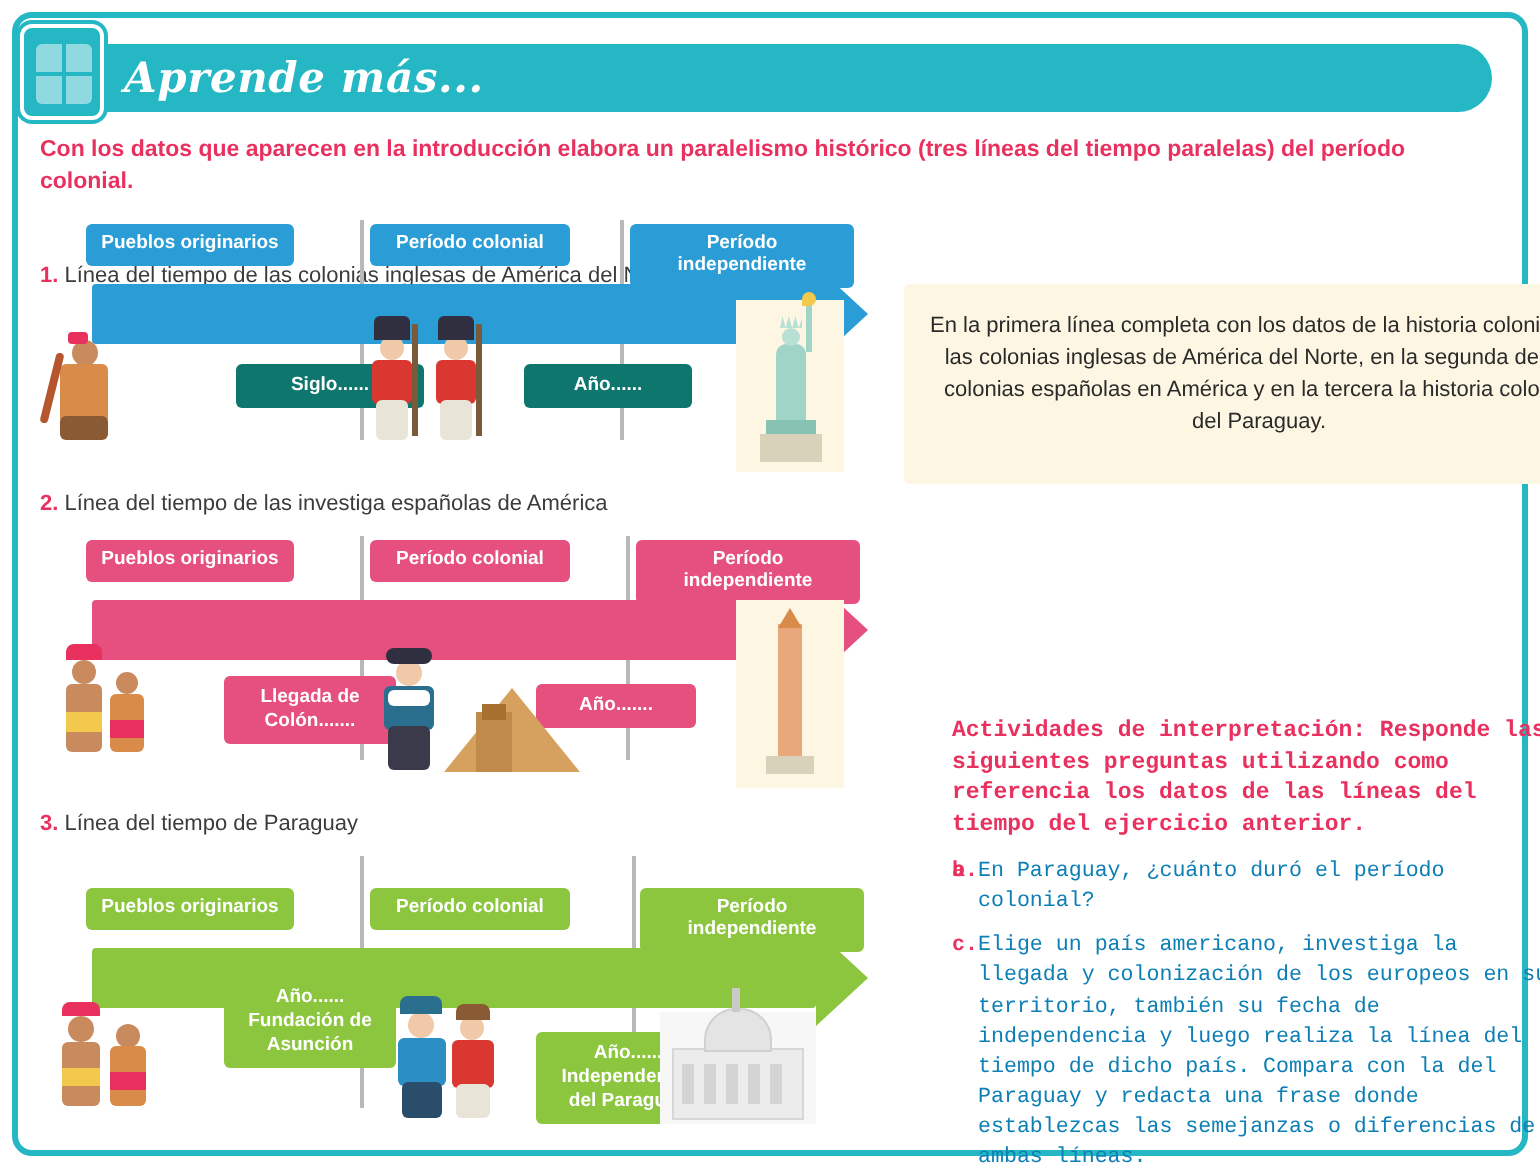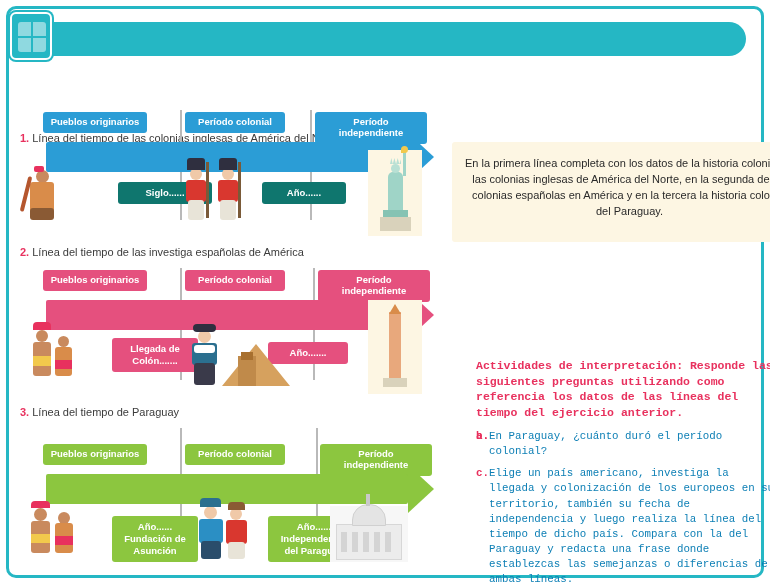--- a/index.html
+++ b/index.html
@@ -205,21 +205,23 @@
 </head>
 <body>
 
 <div id="page">
   <div class="frame"></div>
 
   <div class="header-bar"></div>
   <div class="header-icon">
     <div class="book"></div>
   </div>
-
+  <div class="header-title">Aprende más...</div>
+
+  <div class="intro">Con los datos que aparecen en la introducción elabora un paralelismo histórico (tres líneas del tiempo paralelas) del período colonial.</div>
 
   <div class="step-label" style="left:20px; top:88px;margin-top:44px;">
     <b>1.</b>
     <span>Línea del tiempo de las colonias inglesas de América del Norte</span>
   </div>
 
   <div class="timeline tl-blue">
     <div class="tick" style="left:180px; top:110px; height:110px;"></div>
     <div class="tick" style="left:310px; top:110px; height:110px;"></div>
 
@@ -329,21 +331,21 @@
     <div class="tick" style="left:180px; top:428px; height:126px;"></div>
     <div class="tick" style="left:316px; top:428px; height:126px;"></div>
 
     <div class="period-tag tag-green" style="left:43px; top:444px; width:104px;">Pueblos originarios</div>
     <div class="period-tag tag-green" style="left:185px; top:444px; width:100px;">Período colonial</div>
     <div class="period-tag tag-green" style="left:320px; top:444px; width:112px;">Período independiente</div>
 
     <div class="arrow-bar" style="left:46px; top:474px; width:362px;"></div>
     <div class="arrow-head" style="left:408px; top:465px;"></div>
 
-    <div class="note-box box-green" style="left:112px; top:516px; width:86px;">Año...... Fundación de Asunción</div>
+    <div class="note-box box-green" style="left:112px; top:488px; width:86px;">Año...... Fundación de Asunción</div>
     <div class="note-box box-green" style="left:268px; top:516px; width:92px;">Año...... Independencia del Paraguay</div>
 
     <div class="ill">
       <div class="fig-head" style="left:34px; top:508px; width:13px; height:13px; background:#c98a5e;"></div>
       <div style="position:absolute; left:31px; top:501px; width:19px; height:7px; background:#e8315e; border-radius:4px 4px 0 0;"></div>
       <div class="fig-body" style="left:31px; top:521px; width:19px; height:32px; background:#c98a5e;"></div>
       <div style="position:absolute; left:31px; top:534px; width:19px; height:9px; background:#f2c94c;"></div>
       <div class="fig-head" style="left:58px; top:512px; width:12px; height:12px; background:#c98a5e;"></div>
       <div class="fig-body" style="left:55px; top:523px; width:18px; height:30px; background:#d98c4a;"></div>
       <div style="position:absolute; left:55px; top:536px; width:18px; height:9px; background:#e8315e;"></div>

